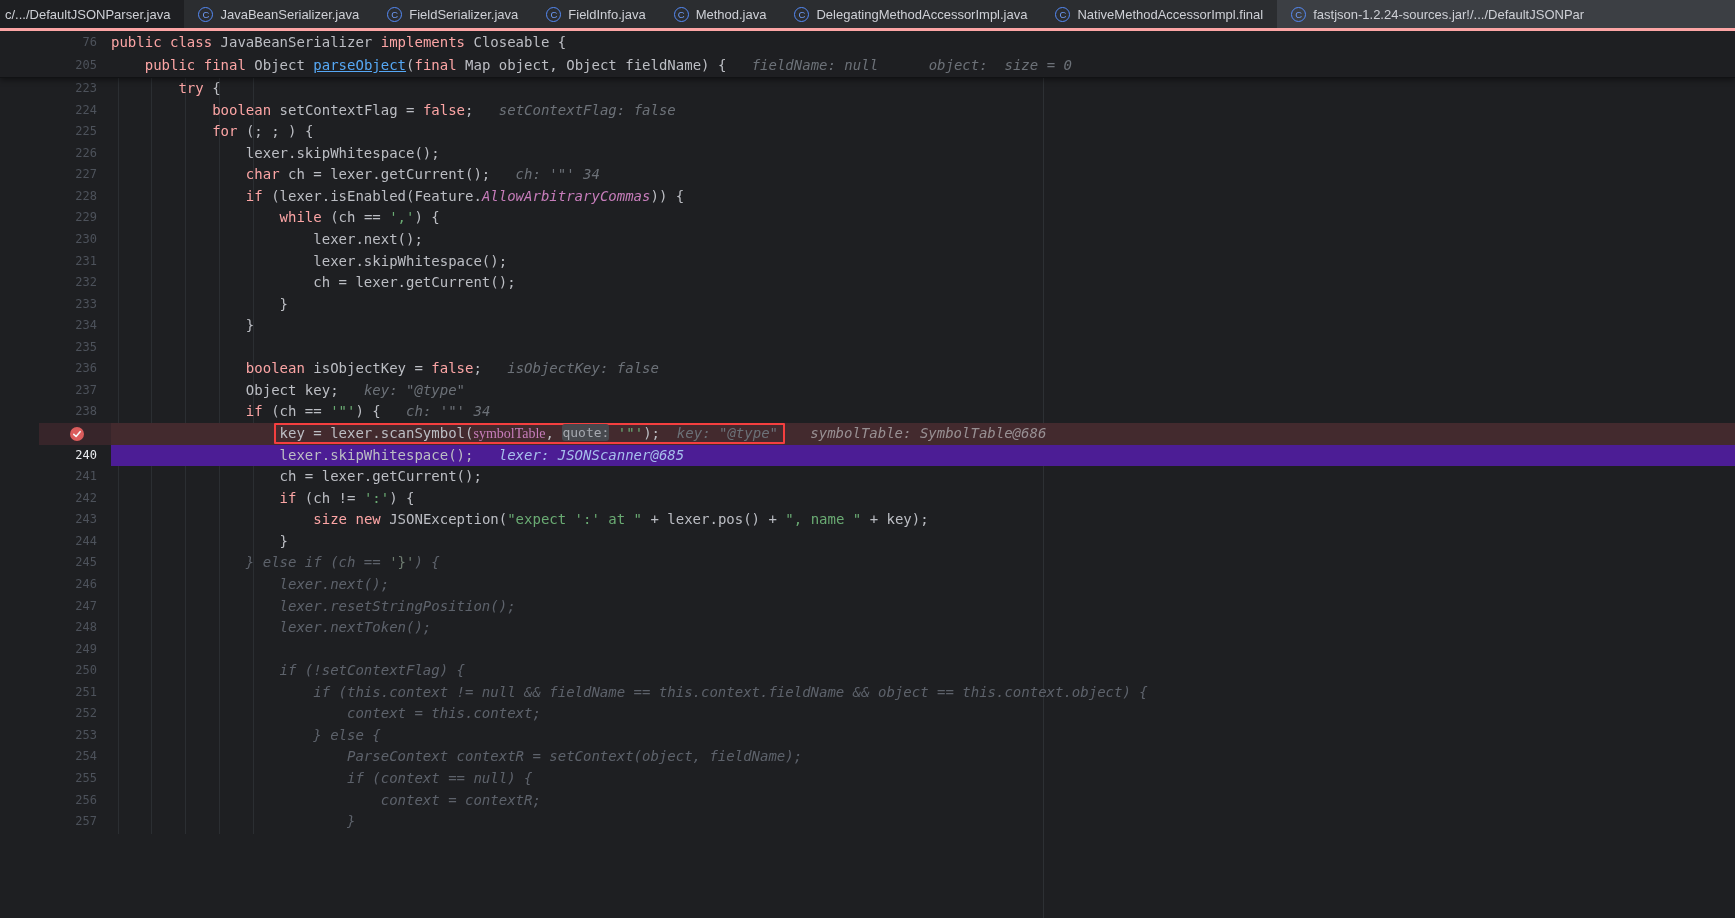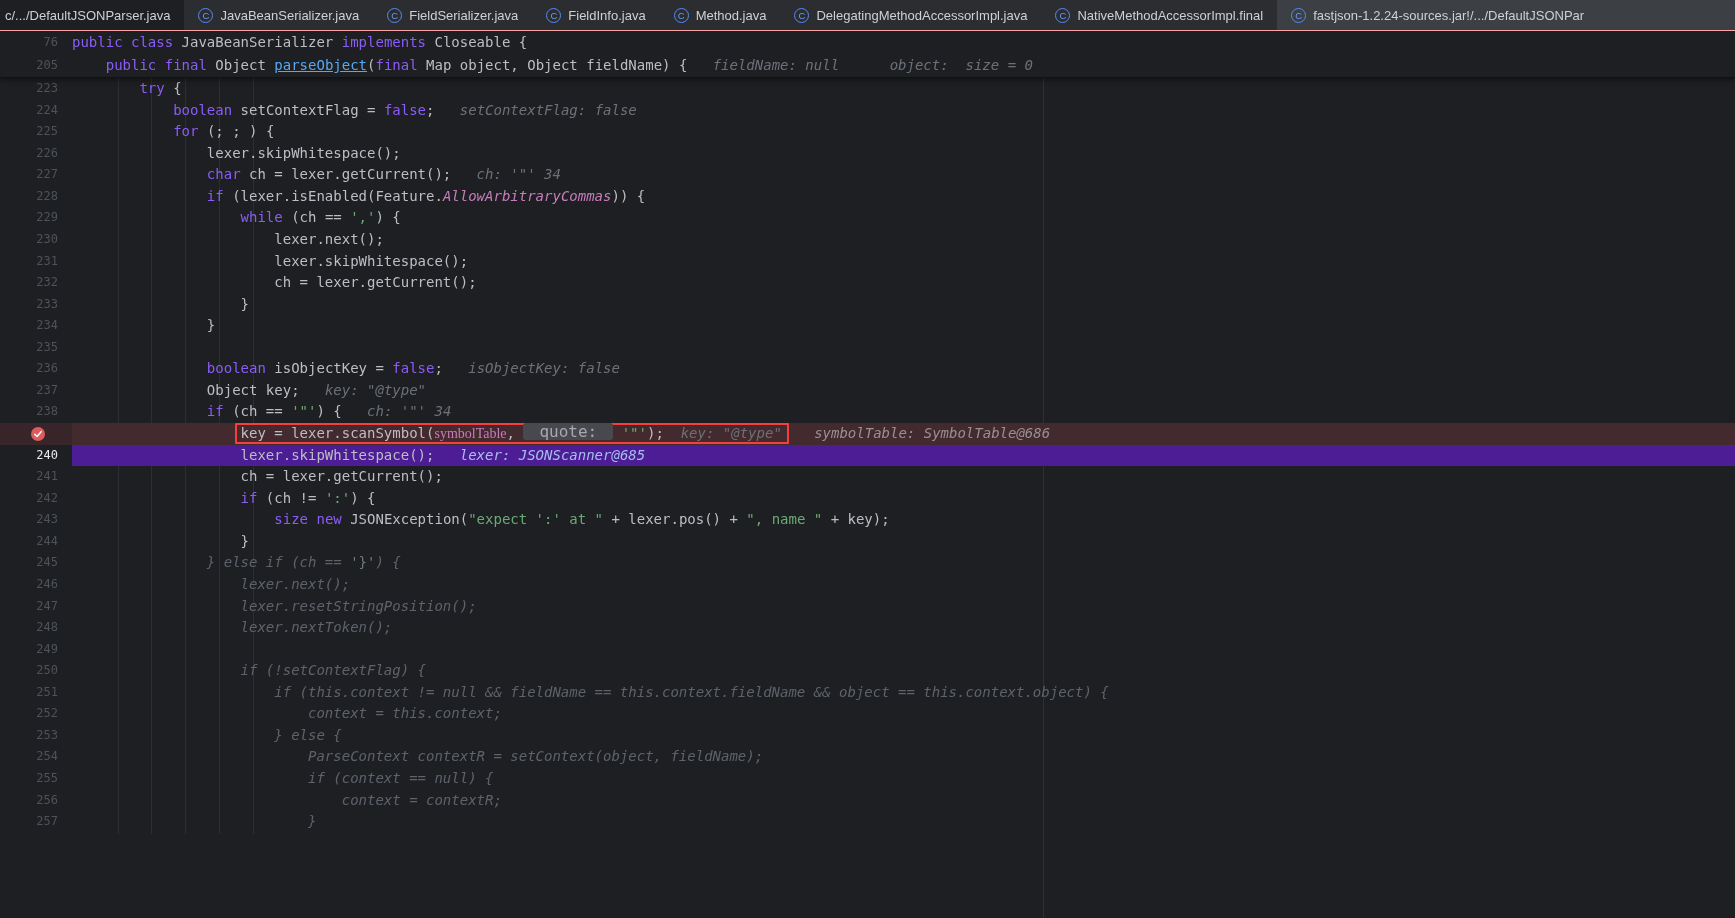--- a/index.html
+++ b/index.html
@@ -2,65 +2,65 @@
 <html><head>
 <meta charset="utf-8">
 <style>
   * { margin:0; padding:0; box-sizing:border-box; }
   html,body { width:1735px; height:918px; overflow:hidden; }
   body { background:#1E1F22; font-family:"DejaVu Sans Mono", monospace; }
 
   
   .tabbar { display:flex; height:31px; background:#2B2D30; align-items:stretch;
             font-family:"Liberation Sans", sans-serif; font-size:13px; color:#CED0D6;
-            border-bottom:1px solid #fca5a5; overflow:hidden;justify-content:center; }
+            border-bottom:3px solid #fca5a5; overflow:hidden;justify-content:center; }
   .tab { display:flex; align-items:center; padding:0 14px; white-space:nowrap; cursor:pointer; }
   .tab.dark { background:#1E1F22; padding-left:5px; }
   .tab.light { background:#3C3F44; }
   .tab:last-child { flex:1; overflow:hidden; }
   .cicon { width:15px; height:15px; border-radius:50%; border:1px solid #548AF7; color:#6E9BF5;
            font-size:9.5px; line-height:13px; display:flex; align-items:center; justify-content:center;
            margin-right:7px; flex:none; }
 
   
   .editor { position:relative; height:887px; background:#1E1F22; overflow:hidden; }
   .vguide { position:absolute; top:0; bottom:0; left:1043px; width:1px; background:#2D3034; z-index:0; }
   .iguide { position:absolute; top:47px; height:756px; width:1px; background:#2B2E32; z-index:0; }
 
   .sticky { position:relative; z-index:2; background:#1E1F22; border-bottom:1px solid #111214;
             box-shadow:0 2px 6px rgba(0,0,0,.45); }
   .sticky .crow { height:23px; line-height:23px; }
 
   .codearea { position:relative; z-index:1; }
 
-  .crow { display:flex; height:21.57px; line-height:21.57px; font-size:14px; position:relative; }
+  .crow { display:flex; height:21.57px; line-height:21.57px; font-size:14px; position:relative;margin-left:39px; }
   .ln { width:72px; padding-right:14px; text-align:right; color:#4D525B; font-size:12px;
         flex:none; position:relative; cursor:pointer; }
   .codewrap { flex:1; white-space:pre; cursor:text; }
 
   .row-red { background:#37252A; }
   .row-red .codewrap { background:#432A2E; }
   .row-blue .codewrap { background:#4c1d95; }
   .row-blue .ln { color:#E8EAEE; }
 
   .bp { position:absolute; right:26px; top:2.5px; width:16px; height:16px; }
 
   .sg-d  { color:#BCBEC4; }
-  .sg-k  { color:#8b5cf6; }
+  .sg-k  { color:#fca5a5; }
   .sg-s  { color:#6AAB73; }
   .sg-f  { color:#C77DBB;font-family:Liberation Serif, serif; }
   .sg-fi { color:#C77DBB; font-style:italic; }
   .sg-m  { color:#56A8F5; text-decoration:underline; }
   .sg-h  { color:#6C7178; font-style:italic; }
   .sg-hb { color:#A6BFEC; font-style:italic; }
   .sg-hr { color:#989093; font-style:italic;text-align:center; }
   .sg-dim  { color:#5D626B;font-style:italic; }
   .sg-dims { color:#6E7C70; }
-  .sg-chip { background:#47494E; color:#A6A9B0; font-size:16px; border-radius:3px;
-             padding:1px 16px; display:inline-block; line-height:15px; vertical-align:1px; }
+  .sg-chip { background:#47494E; color:#A6A9B0; font-size:13px; border-radius:3px;
+             padding:1px 0; display:inline-block; line-height:15px; vertical-align:1px; }
 
   .redbox { border:2px solid #F53F3F; padding:0 5px 1px 4px; margin-left:-6px; border-radius:1px; }
 </style>
 </head>
 <body>
 
 <div class="tabbar">
     <div class="tab dark">
       <span>c/.../DefaultJSONParser.java</span>
     </div>

